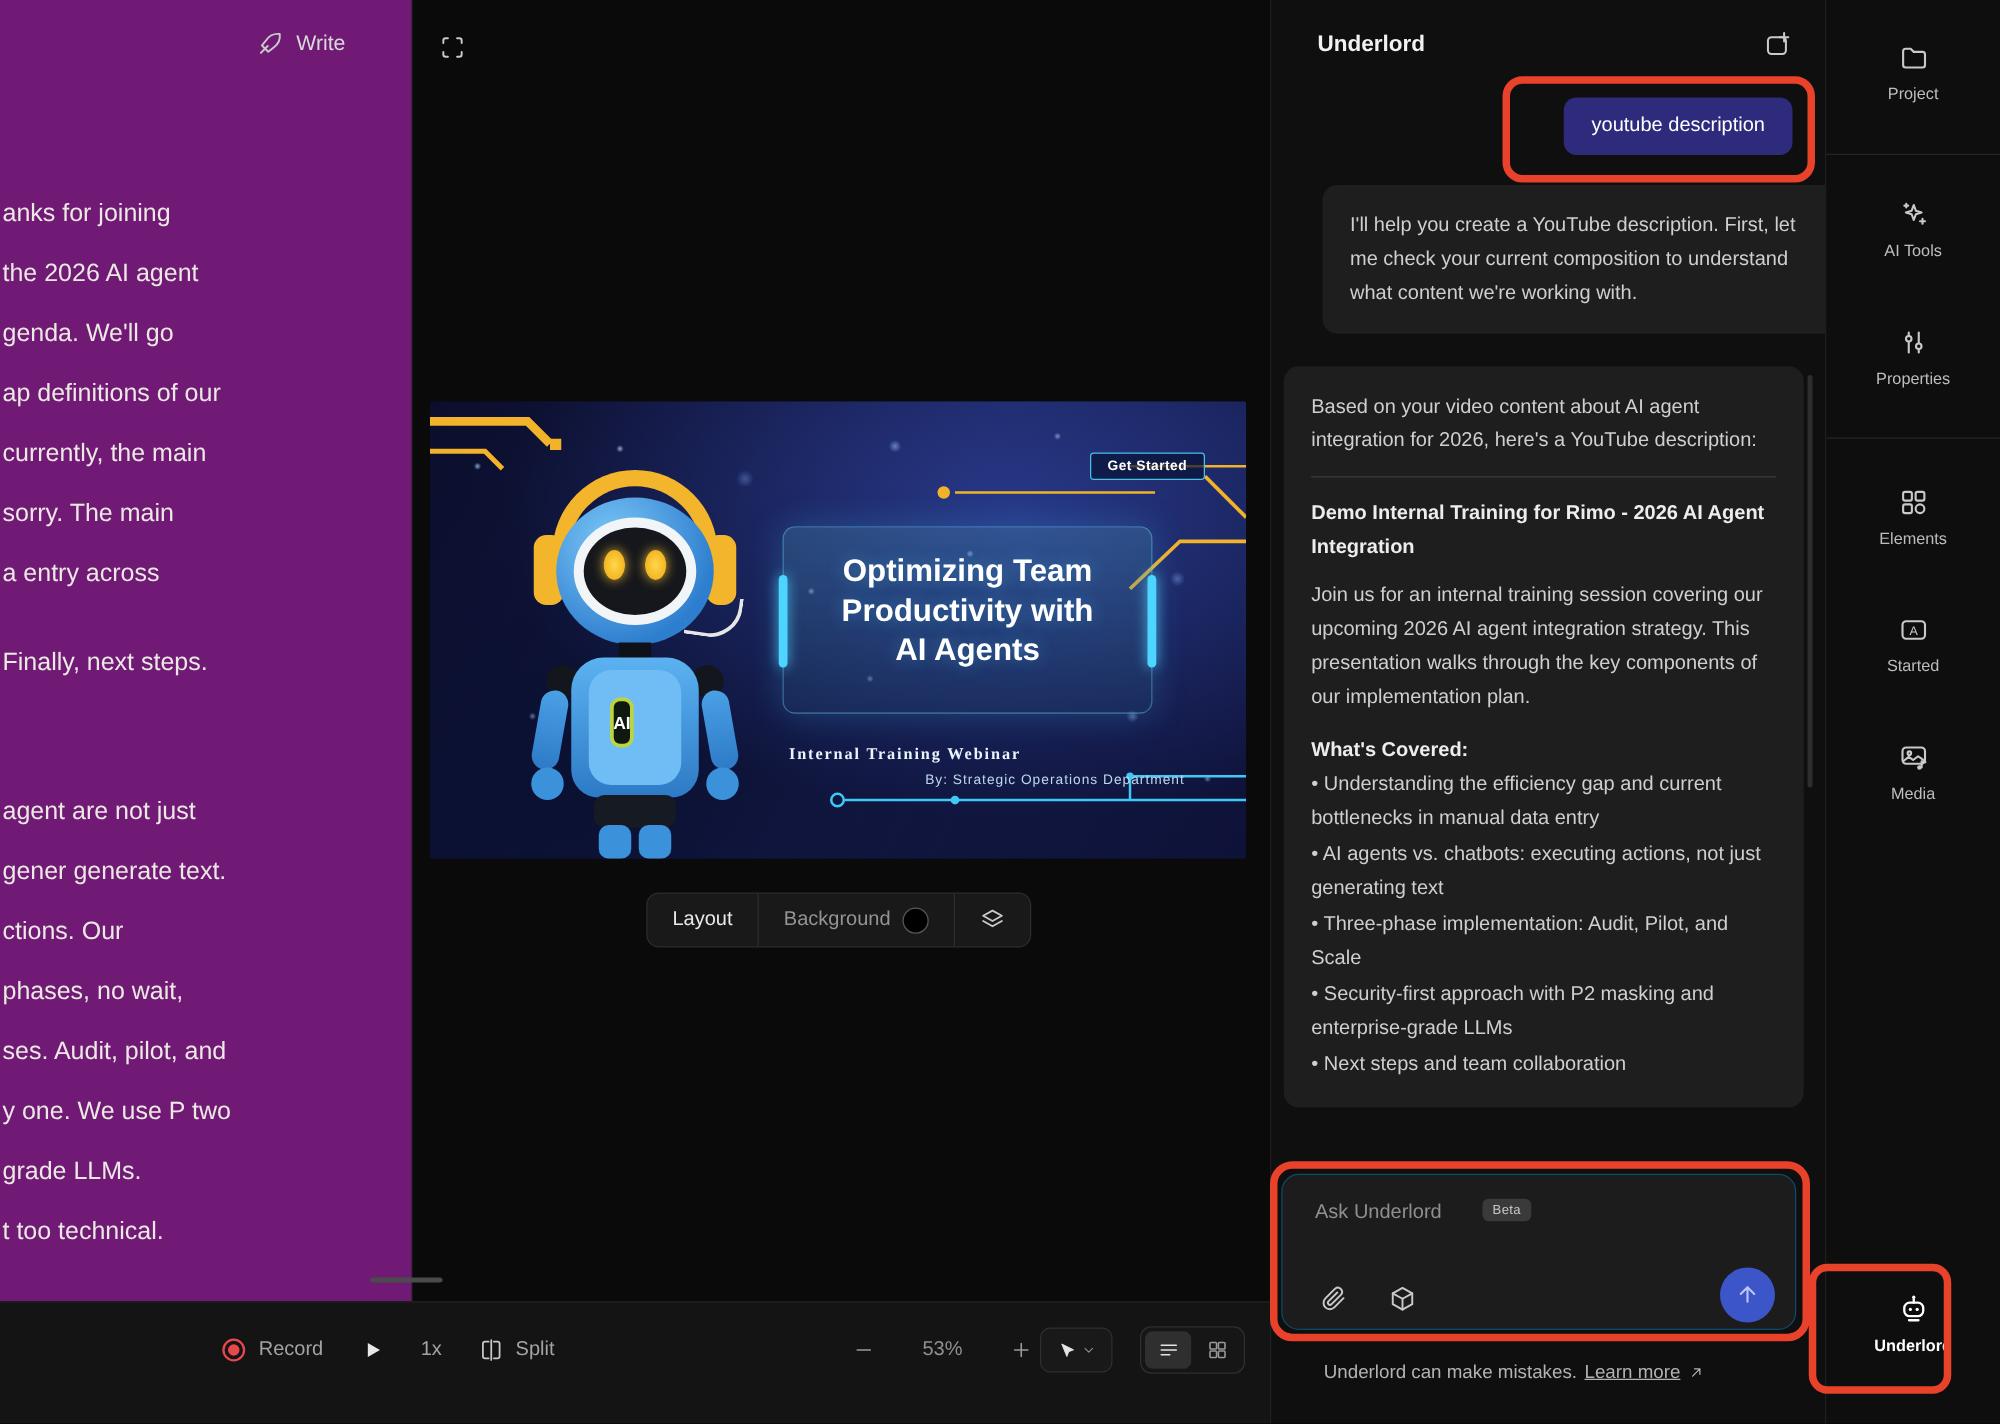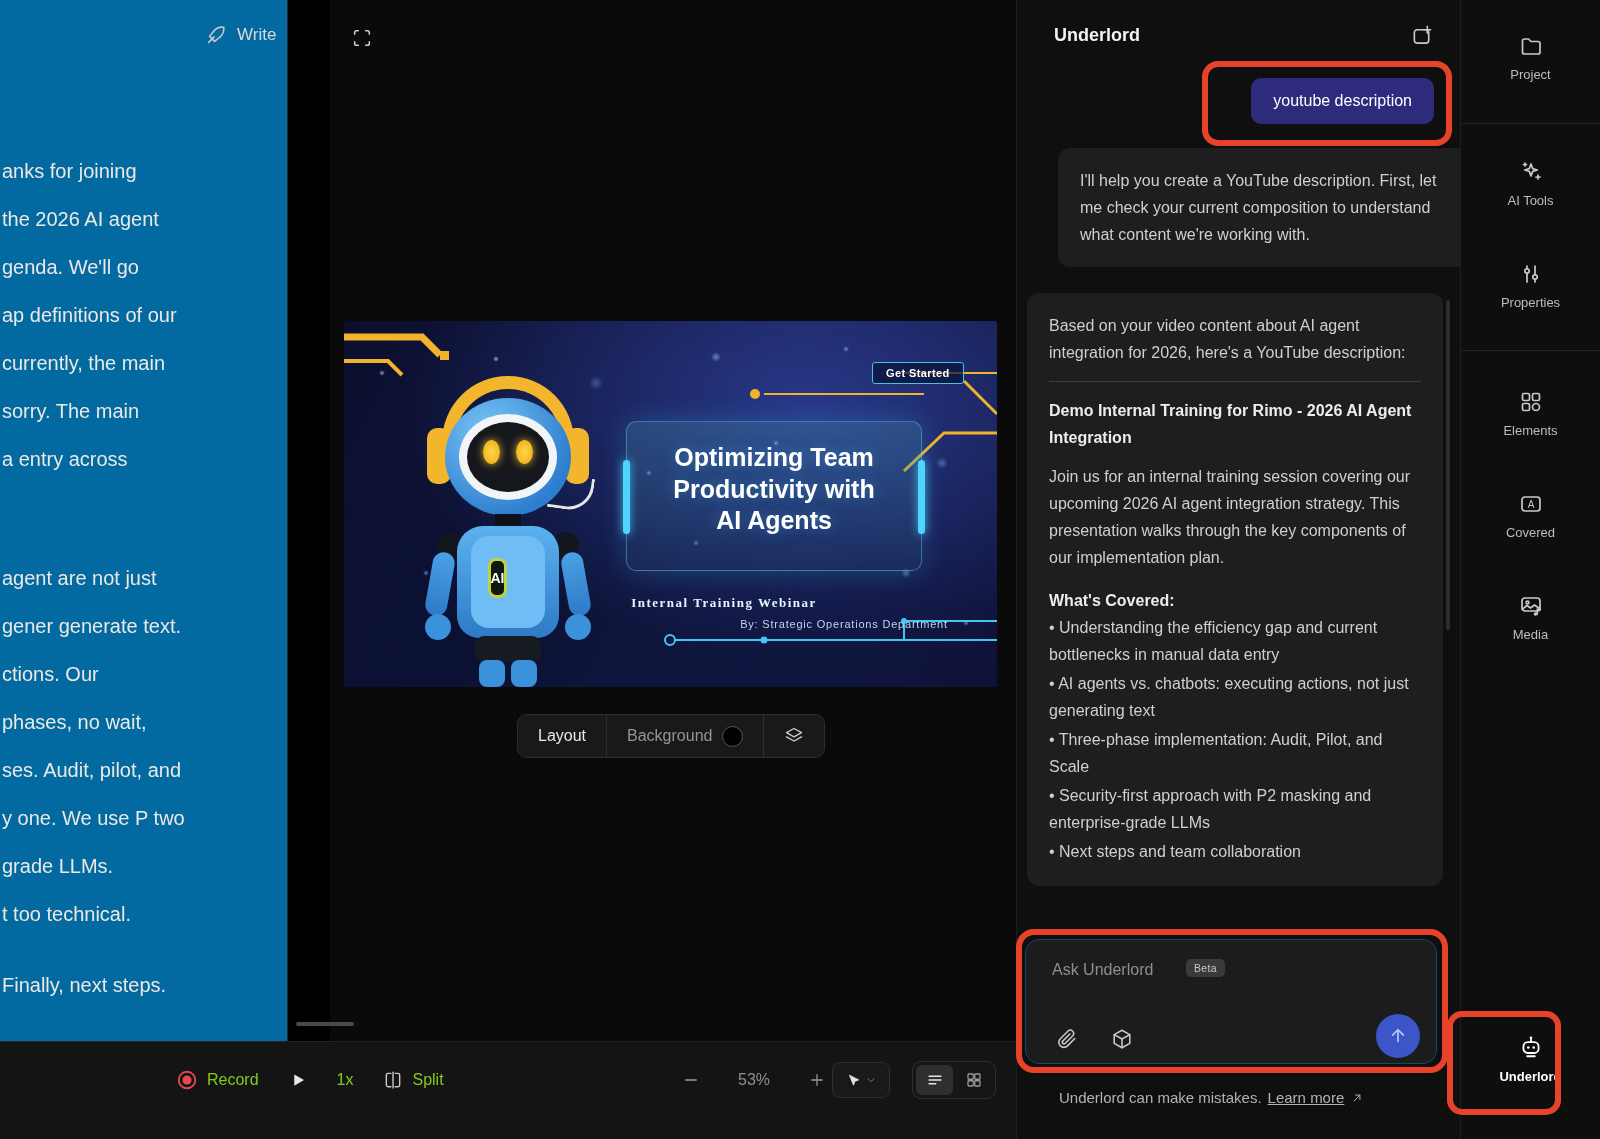--- a/index.html
+++ b/index.html
@@ -2,21 +2,21 @@
 <html><head>
 <meta charset="utf-8">
 <style>
   * { margin:0; padding:0; box-sizing:border-box; }
   html,body { width:1600px; height:1139px; background:#000; font-family:"Liberation Sans",sans-serif; overflow:hidden; }
   body { position:relative; color:#e5e5e5; }
   svg { display:block; }
   .ic { fill:none; stroke:#c9c9c9; stroke-width:1.7; stroke-linecap:round; stroke-linejoin:round; }
 
   
-  #script-panel { position:absolute; left:0; top:0; width:288px; height:1041px; background:#0369a1; border-right:1px solid #2a2a2a; overflow:hidden; }
+  #script-panel { position:absolute; left:0; top:0; width:330px; height:1041px; background:#701a75; border-right:1px solid #2a2a2a; overflow:hidden; }
   .write-btn { position:absolute; left:205px; top:24px; display:flex; align-items:center; gap:10px; color:#d9d9d9; font-size:17px; cursor:pointer; }
   #script-lines { position:absolute; left:2px; top:147px; right:0; }
   .script-line { font-size:20px; line-height:48px; color:#ece9e4; white-space:nowrap; }
   .block-b { margin-top:71px; }
   .block-c { margin-top:23px; }
   #hscroll-indicator { position:absolute; left:296px; top:1022px; width:58px; height:4px; background:#4a4a4a; border-radius:2px; z-index:10; }
 
   
   #preview-panel { position:absolute; left:330px; top:0; width:686px; height:1041px; background:#0a0a0a; }
   .expand-btn { position:absolute; left:21px; top:27px; cursor:pointer; }
@@ -85,21 +85,21 @@
   .canvas-toolbar { position:absolute; left:187px; top:714px; height:44px; display:flex; align-items:center; background:#191919; border:1px solid #2d2d2d; border-radius:10px; }
   .ct-btn { display:flex; align-items:center; gap:10px; padding:0 20px; height:100%; font-size:16px; color:#e9e9e9; cursor:pointer; }
   .ct-btn.dim { color:#949494; }
   .ct-sep { width:1px; height:100%; background:#2d2d2d; }
   .swatch { width:21px; height:21px; border-radius:50%; background:#000; border:1.5px solid #585858; }
 
   
   #bottom-bar { position:absolute; left:0; top:1041px; width:1016px; height:98px; background:#141414; border-top:1px solid #232323; }
   .bb-group { position:absolute; top:16px; height:44px; display:flex; align-items:center; }
   .bb-left { left:176px; gap:30px; }
-  .bb-item { display:flex; align-items:center; gap:9px; color:#84cc16; font-size:16px; cursor:pointer; }
+  .bb-item { display:flex; align-items:center; gap:9px; color:#a3a3a3; font-size:16px; cursor:pointer; }
   .bb-zoom { left:682px; gap:38px; color:#8f8f8f; font-size:16px; }
   .bb-pointer { left:832px; width:58px; height:36px; top:20px; border:1px solid #2f2f2f; background:#191919; border-radius:8px; display:flex; align-items:center; justify-content:center; gap:4px; cursor:pointer; }
   .bb-views { left:912px; width:84px; height:38px; top:19px; border:1px solid #2f2f2f; background:#161616; border-radius:9px; display:flex; align-items:center; padding:3px; gap:2px; }
   .seg { width:38px; height:30px; display:flex; align-items:center; justify-content:center; border-radius:6px; cursor:pointer; }
   .seg.active { background:#2f2f2f; }
 
   
   #chat-panel { position:absolute; left:1016px; top:0; width:444px; height:1139px; background:#0f0f0f; border-left:1px solid #1e1e1e; }
   .chat-title { position:absolute; left:37px; top:25px; font-size:18px; font-weight:700; color:#f2f2f2; }
   .new-chat-btn { position:absolute; right:26px; top:24px; cursor:pointer; }
@@ -153,32 +153,32 @@
   <div id="script-lines">
     <div class="script-block">
       <div class="script-line">anks for joining</div>
       <div class="script-line">the 2026 AI agent</div>
       <div class="script-line">genda. We'll go</div>
       <div class="script-line">ap definitions of our</div>
       <div class="script-line">currently, the main</div>
       <div class="script-line">sorry. The main</div>
       <div class="script-line">a entry across</div>
     </div>
+    <div class="script-block block-c">
+      <div class="script-line">Finally, next steps.</div>
+    </div>
     <div class="script-block block-b">
       <div class="script-line">agent are not just</div>
       <div class="script-line">gener generate text.</div>
       <div class="script-line">ctions. Our</div>
       <div class="script-line">phases, no wait,</div>
       <div class="script-line">ses. Audit, pilot, and</div>
       <div class="script-line">y one. We use P two</div>
       <div class="script-line">grade LLMs.</div>
       <div class="script-line">t too technical.</div>
-    </div>
-    <div class="script-block block-c">
-      <div class="script-line">Finally, next steps.</div>
     </div>
   </div>
 </div>
 <div id="hscroll-indicator"></div>
 
 <div id="preview-panel">
   <div class="expand-btn">
     <svg class="ic" width="22" height="22" viewBox="0 0 24 24">
         <path d="M8 4H6a2 2 0 0 0-2 2v2"></path>
         <path d="M16 4h2a2 2 0 0 1 2 2v2"></path>
@@ -441,21 +441,21 @@
     </span>
     <span>Elements</span>
   </div>
   <div class="side-item" style="top:492px">
     <span>
       <svg class="ic" width="24" height="24" viewBox="0 0 24 24">
           <rect x="3" y="5" width="18" height="14" rx="3"></rect>
           <text x="12" y="16" text-anchor="middle" font-size="10" fill="#c9c9c9" stroke="none" font-family="Liberation Sans, sans-serif">A</text>
         </svg>
     </span>
-    <span>Covered</span>
+    <span>Started</span>
   </div>
   <div class="side-item" style="top:594px">
     <span>
       <svg class="ic" width="24" height="24" viewBox="0 0 24 24">
           <rect x="3" y="4" width="18" height="13" rx="3"></rect>
           <circle cx="8.5" cy="8.5" r="1.4"></circle>
           <path d="M3.5 15l4.5-3.5 3.5 2.5 4-3 5 3.5"></path>
           <circle cx="16.5" cy="20" r="1.8" fill="#c9c9c9" stroke="none"></circle>
           <path d="M18.3 20v-5l3 .8"></path>
         </svg>

